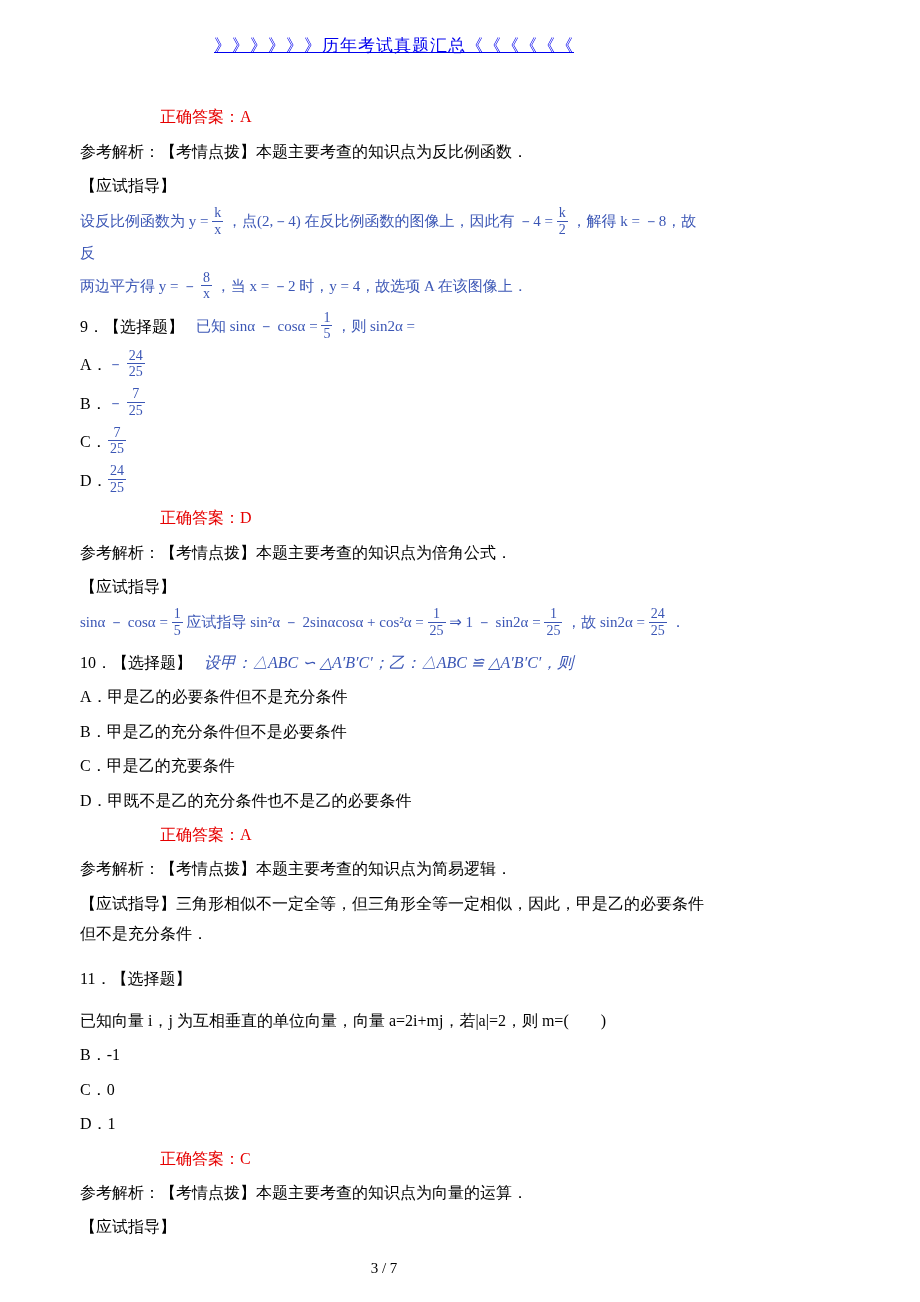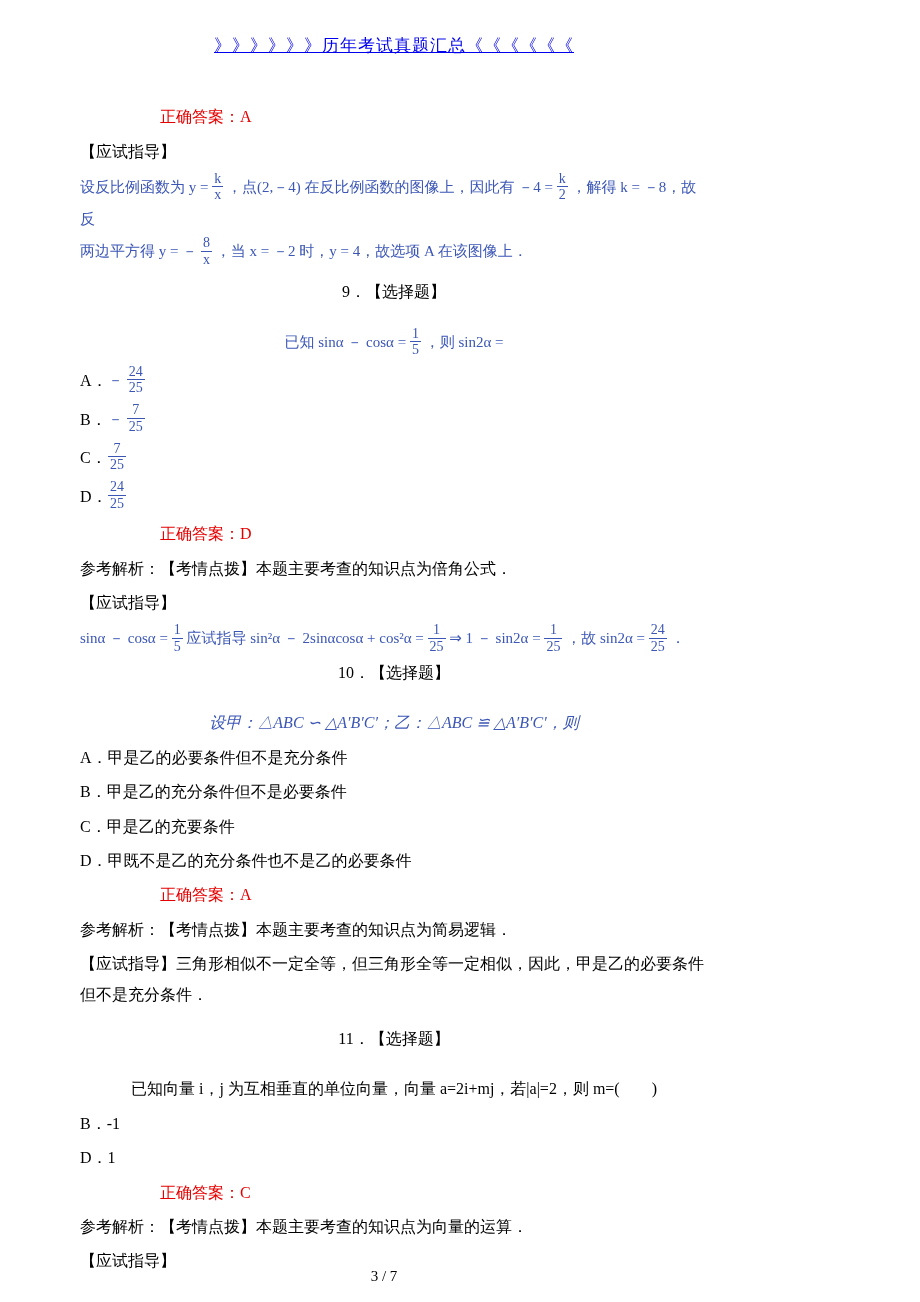--- a/index.html
+++ b/index.html
@@ -64,22 +64,21 @@
   }
   .opt-label {
     display: inline-block;
     width: 1.5em;
     vertical-align: middle;
   }
   .question-row {
     display: flex;
     align-items: center;
     flex-wrap: wrap;
-    gap: 20px;
-    flex-direction: column;
+    gap: 12px;
   }
   .italic { font-style: italic; }
   .page-num {
     position: absolute;
     bottom: 20px;
     left: 16px;
     right: 0;
     text-align: center;
     font-size: 15px;
   }
@@ -94,20 +93,21 @@
 <body>
 
 <div class="page">
 
   <div class="header-banner">
     <a href="#">》》》》》》历年考试真题汇总《《《《《《</a>
   </div>
 
   
   <div class="line answer">正确答案：A</div>
+  <div class="line">参考解析：【考情点拨】本题主要考查的知识点为反比例函数．</div>
   <div class="line">【应试指导】</div>
 
   <div class="blue-math dotted-bg">
     <span>设反比例函数为 y = </span>
     <span class="frac"><span class="num">k</span><span class="den">x</span></span>
     <span>，点(2,－4) 在反比例函数的图像上，因此有 －4 = </span>
     <span class="frac"><span class="num">k</span><span class="den">2</span></span>
     <span>，解得 k = －8，故反</span>
   </div>
   <br>
@@ -164,37 +164,38 @@
     <span> 应试指导 sin²α － 2sinαcosα + cos²α = </span>
     <span class="frac"><span class="num">1</span><span class="den">25</span></span>
     <span> ⇒ 1 － sin2α = </span>
     <span class="frac"><span class="num">1</span><span class="den">25</span></span>
     <span>，故 sin2α = </span>
     <span class="frac"><span class="num">24</span><span class="den">25</span></span>
     <span>．</span>
   </div>
 
   
-  <div class="question-row" style="">
+  <div class="question-row" style="margin-top:6px">
     <span>10．【选择题】</span>
     <span class="blue-math italic" style="font-size:16px">设甲：△ABC ∽ △A′B′C′；乙：△ABC ≌ △A′B′C′，则</span>
   </div>
   <div class="line">A．甲是乙的必要条件但不是充分条件</div>
   <div class="line">B．甲是乙的充分条件但不是必要条件</div>
   <div class="line">C．甲是乙的充要条件</div>
   <div class="line">D．甲既不是乙的充分条件也不是乙的必要条件</div>
   <div class="line answer">正确答案：A</div>
   <div class="line">参考解析：【考情点拨】本题主要考查的知识点为简易逻辑．</div>
   <div class="line">【应试指导】三角形相似不一定全等，但三角形全等一定相似，因此，甲是乙的必要条件但不是充分条件．</div>
 
   
   <div class="question-row" style="margin-top:14px">
     <span>11．【选择题】</span>
     <span>已知向量 i，j 为互相垂直的单位向量，向量 a=2i+mj，若|a|=2，则 m=(　　)</span>
   </div>
   <div class="line">B．-1</div>
+  <div class="line">C．0</div>
   <div class="line">D．1</div>
   <div class="line answer">正确答案：C</div>
   <div class="line">参考解析：【考情点拨】本题主要考查的知识点为向量的运算．</div>
   <div class="line">【应试指导】</div>
 
   <div class="page-num">3 / 7</div>
 </div>
 
 </body></html>

